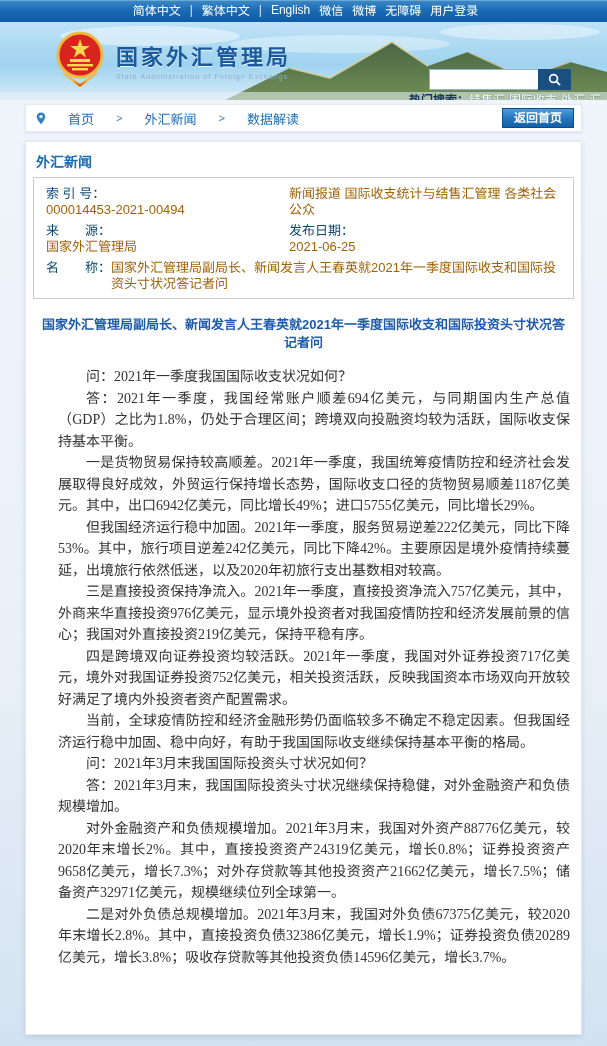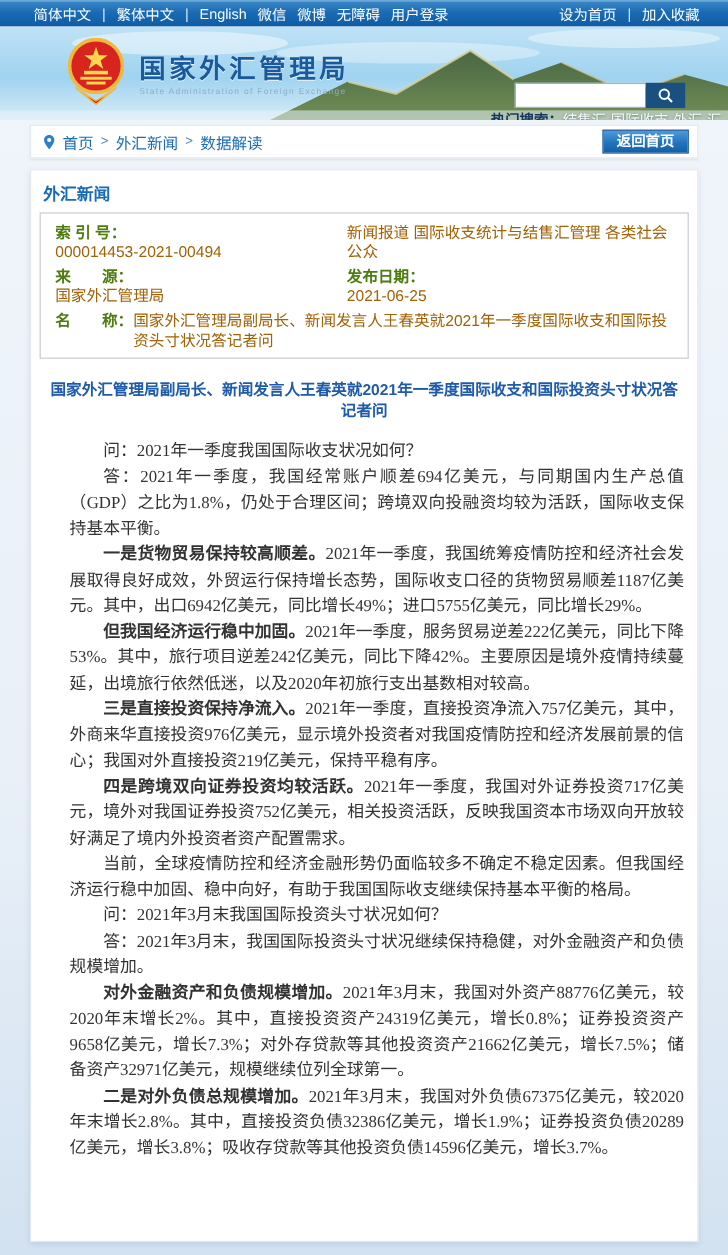--- a/index.html
+++ b/index.html
@@ -11,21 +11,21 @@
     position: relative;
   }
 
   
   .topbar {
     height: 22px;
     background: linear-gradient(180deg, #3b87c6 0%, #1a6ab4 45%, #0f5ca6 100%);
     border-top: 1px solid #6aa8d8;
     display: flex; justify-content: space-between; align-items: center;
     padding: 0 24px 0 28px;
-    color: #fff; font-size: 12px;
+    color: #fff; font-size: 12px; flex-direction: column;
   }
   .topbar-group { display: flex; align-items: center; gap: 9px; white-space: nowrap; }
   .topbar-group .sep { opacity:.85; }
   .topbar-group span { cursor: default; }
 
   
   .header { position: relative; height: 78px; overflow: hidden; }
   .header-scene { position:absolute; inset:0; width:100%; height:100%; display:block; }
   .emblem { position:absolute; left:53px; top:7px; width:54px; height:60px; }
   .site-title { position:absolute; left:116px; top:17px; }
@@ -51,21 +51,21 @@
   }
   .hot-label { font-weight:bold; color:#16365c; }
   .hot-term { color:#f6fafd; text-shadow:0 1px 2px rgba(20,60,40,.55); margin-right:4px; cursor:pointer; }
 
   
   .crumb-bar {
     margin: 4px 25px 0 25px; height: 28px; background:#fff;
     border:1px solid #e3eaf1; box-shadow: 0 1px 2px rgba(70,100,140,.12);
     display:flex; align-items:center; justify-content:space-between; padding:0 7px 0 10px;
   }
-  .crumb-left { display:flex; align-items:center; gap:6px; font-size:13px; color:#1a6cb5; }
+  .crumb-left { display:flex; align-items:center; gap:22px; font-size:13px; color:#1a6cb5; }
   .crumb-left .crumb-sep { color:#3f85c4; font-size:11px; }
   .crumb-link { cursor:pointer; }
   .back-home {
     height:20px; padding:0 11px; border-radius:0; border:1px solid #0b4c8f;
     background: linear-gradient(180deg,#4e9bd9 0%,#2274bd 55%,#135fa9 100%);
     color:#fff; font-size:12px; font-weight:bold; line-height:18px; cursor:pointer;
   }
 
   
   .card {
@@ -75,39 +75,39 @@
     padding-top: 9px;
   }
   .section-title { margin: 0 0 6px 10px; font-size:14px; font-weight:bold; color:#1a6cb5; }
 
   .meta-box {
     margin: 0 7px; border:1px solid #c9ccd1; padding: 7px 10px 6px 12px;
     font-size:13px; line-height:16px; color:#3f3f3f;
   }
   .meta-grid { display:grid; grid-template-columns: 47% 53%; }
   .meta-cell { padding: 1px 6px 4px 0; }
-  .meta-label { font-weight:bold; color:#4d7c0f; }
+  .meta-label { font-weight:normal; color:#0c4a6e; }
   .meta-value { color:#a16207; }
   .meta-name-row { display:flex; padding-top:1px; }
   .meta-name-row .meta-label { flex:0 0 auto; white-space:nowrap; }
   .meta-name-row .meta-value { flex:1; }
 
   .article-title {
     margin: 17px 12px 4px 12px; text-align:center;
     font-size:13px; font-weight:bold; color:#1e5bab; line-height:18px;
   }
 
   .article-body {
     margin-top: 10px; padding: 0 11px 0 32px;
     font-family: "Liberation Serif", serif;
     font-size: 14px; line-height: 21.5px; color: #333;
     text-align: justify;
   }
   .article-body p { text-indent: 2em; }
-  .article-body strong { font-weight: bold; }
+  .article-body strong { font-weight: normal; }
 </style>
 </head>
 <body>
 
 <div class="topbar">
   <div class="topbar-group">
     <span>简体中文</span>
     <span class="sep">|</span>
     <span>繁体中文</span>
     <span class="sep">|</span>

